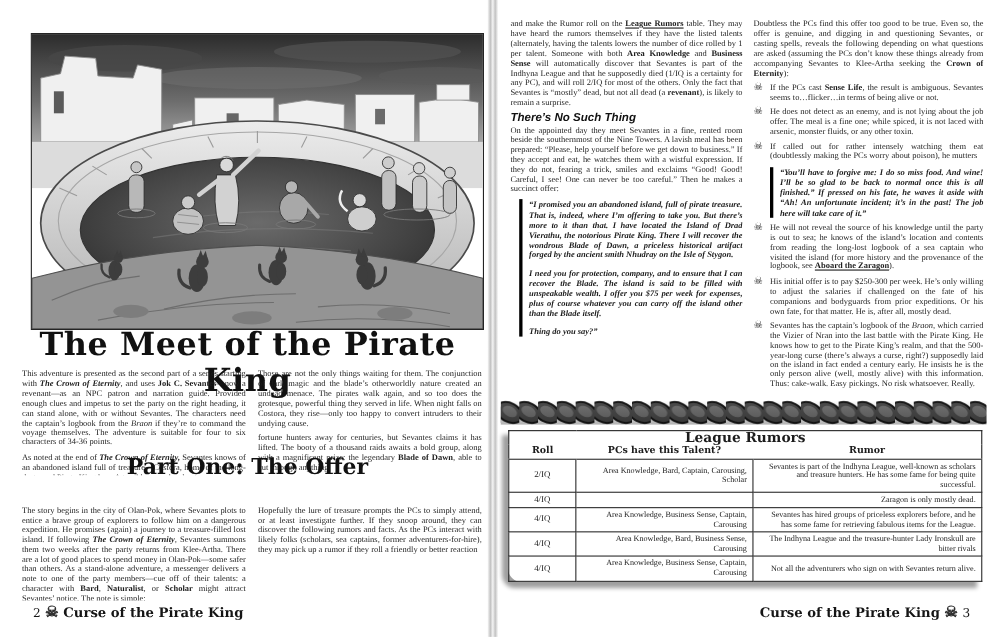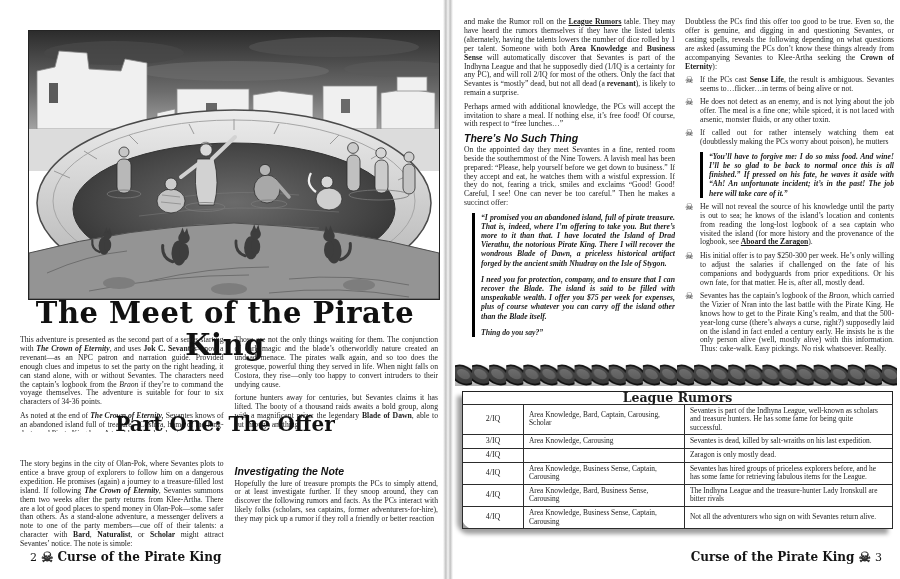--- a/index.html
+++ b/index.html
@@ -44,21 +44,21 @@
   .rope svg{display:block;width:100%;height:100%;}
   
   .tablewrap{position:absolute;left:462px;top:391px;width:431px;background:#fff;
              box-shadow:-5px 5px 4px #9f9f9f;border-radius:0 0 0 12px;}
   table.rumors{border-collapse:collapse;width:100%;border:1.6px solid #222;}
   table.rumors td,table.rumors th{border:1px solid #2c2c2c;padding:2px 5px;vertical-align:middle;}
   table.rumors .title-cell{border:none;text-align:center;font-family:"DejaVu Serif",serif;
              font-weight:700;font-size:12.5px;padding:2px 0 1px 0;}
   table.rumors th{border-left:none;border-right:none;border-top:none;
              font-family:"DejaVu Serif",serif;font-weight:700;font-size:8.6px;padding:1px 4px 2px 4px;}
-  table.rumors td{font-size:7.4px;line-height:8.6px;text-align:left;}
+  table.rumors td{font-size:7.4px;line-height:8.6px;text-align:right;}
   table.rumors td.roll{text-align:center;font-size:8px;width:50px;}
   table.rumors td.talent{width:150px;}
 </style>
 </head>
 <body>
 
 <div id="canvas">
 
   <div>
 
@@ -206,41 +206,39 @@
       </div>
     </div>
 
     <div class="part-heading display">Part One: The Offer</div>
 
     <div class="cols" style="left:20px;top:460px;width:418px;height:86px;">
       <div class="col body-text">
         <p>The story begins in the city of Olan-Pok, where Sevantes plots to entice a brave group of explorers to follow him on a dangerous expedition. He promises (again) a journey to a treasure-filled lost island. If following <b><i>The Crown of Eternity</i></b>, Sevantes summons them two weeks after the party returns from Klee-Artha. There are a lot of good places to spend money in Olan-Pok—some safer than others. As a stand-alone adventure, a messenger delivers a note to one of the party members—cue off of their talents: a character with <b>Bard</b>, <b>Naturalist</b>, or <b>Scholar</b> might attract Sevantes’ notice. The note is simple:</p>
       </div>
       <div class="col">
-        <div class="subhead">Investigating the Note</div>
         <div class="body-text">
             <p>Hopefully the lure of treasure prompts the PCs to simply attend, or at least investigate further. If they snoop around, they can discover the following rumors and facts. As the PCs interact with likely folks (scholars, sea captains, former adventurers-for-hire), they may pick up a rumor if they roll a friendly or better reaction</p>
           </div>
       </div>
     </div>
 
     <div class="footer" style="left:30px;">
       <span class="pg">2</span>
       <span class="jolly">☠</span>
       <span>Curse of the Pirate King</span>
     </div>
   </div>
 
   <div class="gutter"></div>
 
   <div>
 
     <div class="body-text" style="position:absolute;left:464px;top:18px;width:211px;height:344px;overflow:hidden;">
       <p>and make the Rumor roll on the <b><u>League Rumors</u></b> table. They may have heard the rumors themselves if they have the listed talents (alternately, having the talents lowers the number of dice rolled by 1 per talent. Someone with both <b>Area Knowledge</b> and <b>Business Sense</b> will automatically discover that Sevantes is part of the Indhyna League and that he supposedly died (1/IQ is a certainty for any PC), and will roll 2/IQ for most of the others. Only the fact that Sevantes is “mostly” dead, but not all dead (a <b>revenant</b>), is likely to remain a surprise.</p>
-      <p>Perhaps armed with additional knowledge, the PCs will accept the invitation to share a meal. If nothing else, it’s free food! Of course, with respect to “free lunches…”</p>
       <div class="subhead">There’s No Such Thing</div>
       <p>On the appointed day they meet Sevantes in a fine, rented room beside the southernmost of the Nine Towers. A lavish meal has been prepared: “Please, help yourself before we get down to business.” If they accept and eat, he watches them with a wistful expression. If they do not, fearing a trick, smiles and exclaims “Good! Good! Careful, I see! One can never be too careful.” Then he makes a succinct offer:</p>
       <div class="quote" style="margin-left:8px;">
         <div class="bar"></div>
         <div class="qt">
           <p>“I promised you an abandoned island, full of pirate treasure. That is, indeed, where I’m offering to take you. But there’s more to it than that. I have located the Island of Drad Vierathu, the notorious Pirate King. There I will recover the wondrous Blade of Dawn, a priceless historical artifact forged by the ancient smith Nhudray on the Isle of Stygon.</p>
           <p>I need you for protection, company, and to ensure that I can recover the Blade. The island is said to be filled with unspeakable wealth. I offer you $75 per week for expenses, plus of course whatever you can carry off the island other than the Blade itself.</p>
           <p>Thing do you say?”</p>
         </div>
       </div>
@@ -302,28 +300,28 @@
       </svg>
     </div>
 
     <div class="tablewrap">
       <table class="rumors">
         <tbody>
           <tr>
               <td class="title-cell" colspan="3">League Rumors</td>
             </tr>
           <tr>
+            <th>Roll</th>
+            <th>PCs have this Talent?</th>
+            <th>Rumor</th>
+          </tr>
+          <tr>
             <td class="roll">2/IQ</td>
             <td class="talent">Area Knowledge, Bard, Captain, Carousing, Scholar</td>
             <td>Sevantes is part of the Indhyna League, well-known as scholars and treasure hunters. He has some fame for being quite successful.</td>
-          </tr>
-          <tr>
-            <td class="roll">3/IQ</td>
-            <td class="talent">Area Knowledge, Carousing</td>
-            <td>Sevantes is dead, killed by salt-wraiths on his last expedition.</td>
           </tr>
           <tr>
             <td class="roll">4/IQ</td>
             <td class="talent"></td>
             <td>Zaragon is only mostly dead.</td>
           </tr>
           <tr>
             <td class="roll">4/IQ</td>
             <td class="talent">Area Knowledge, Business Sense, Captain, Carousing</td>
             <td>Sevantes has hired groups of priceless explorers before, and he has some fame for retrieving fabulous items for the League.</td>

